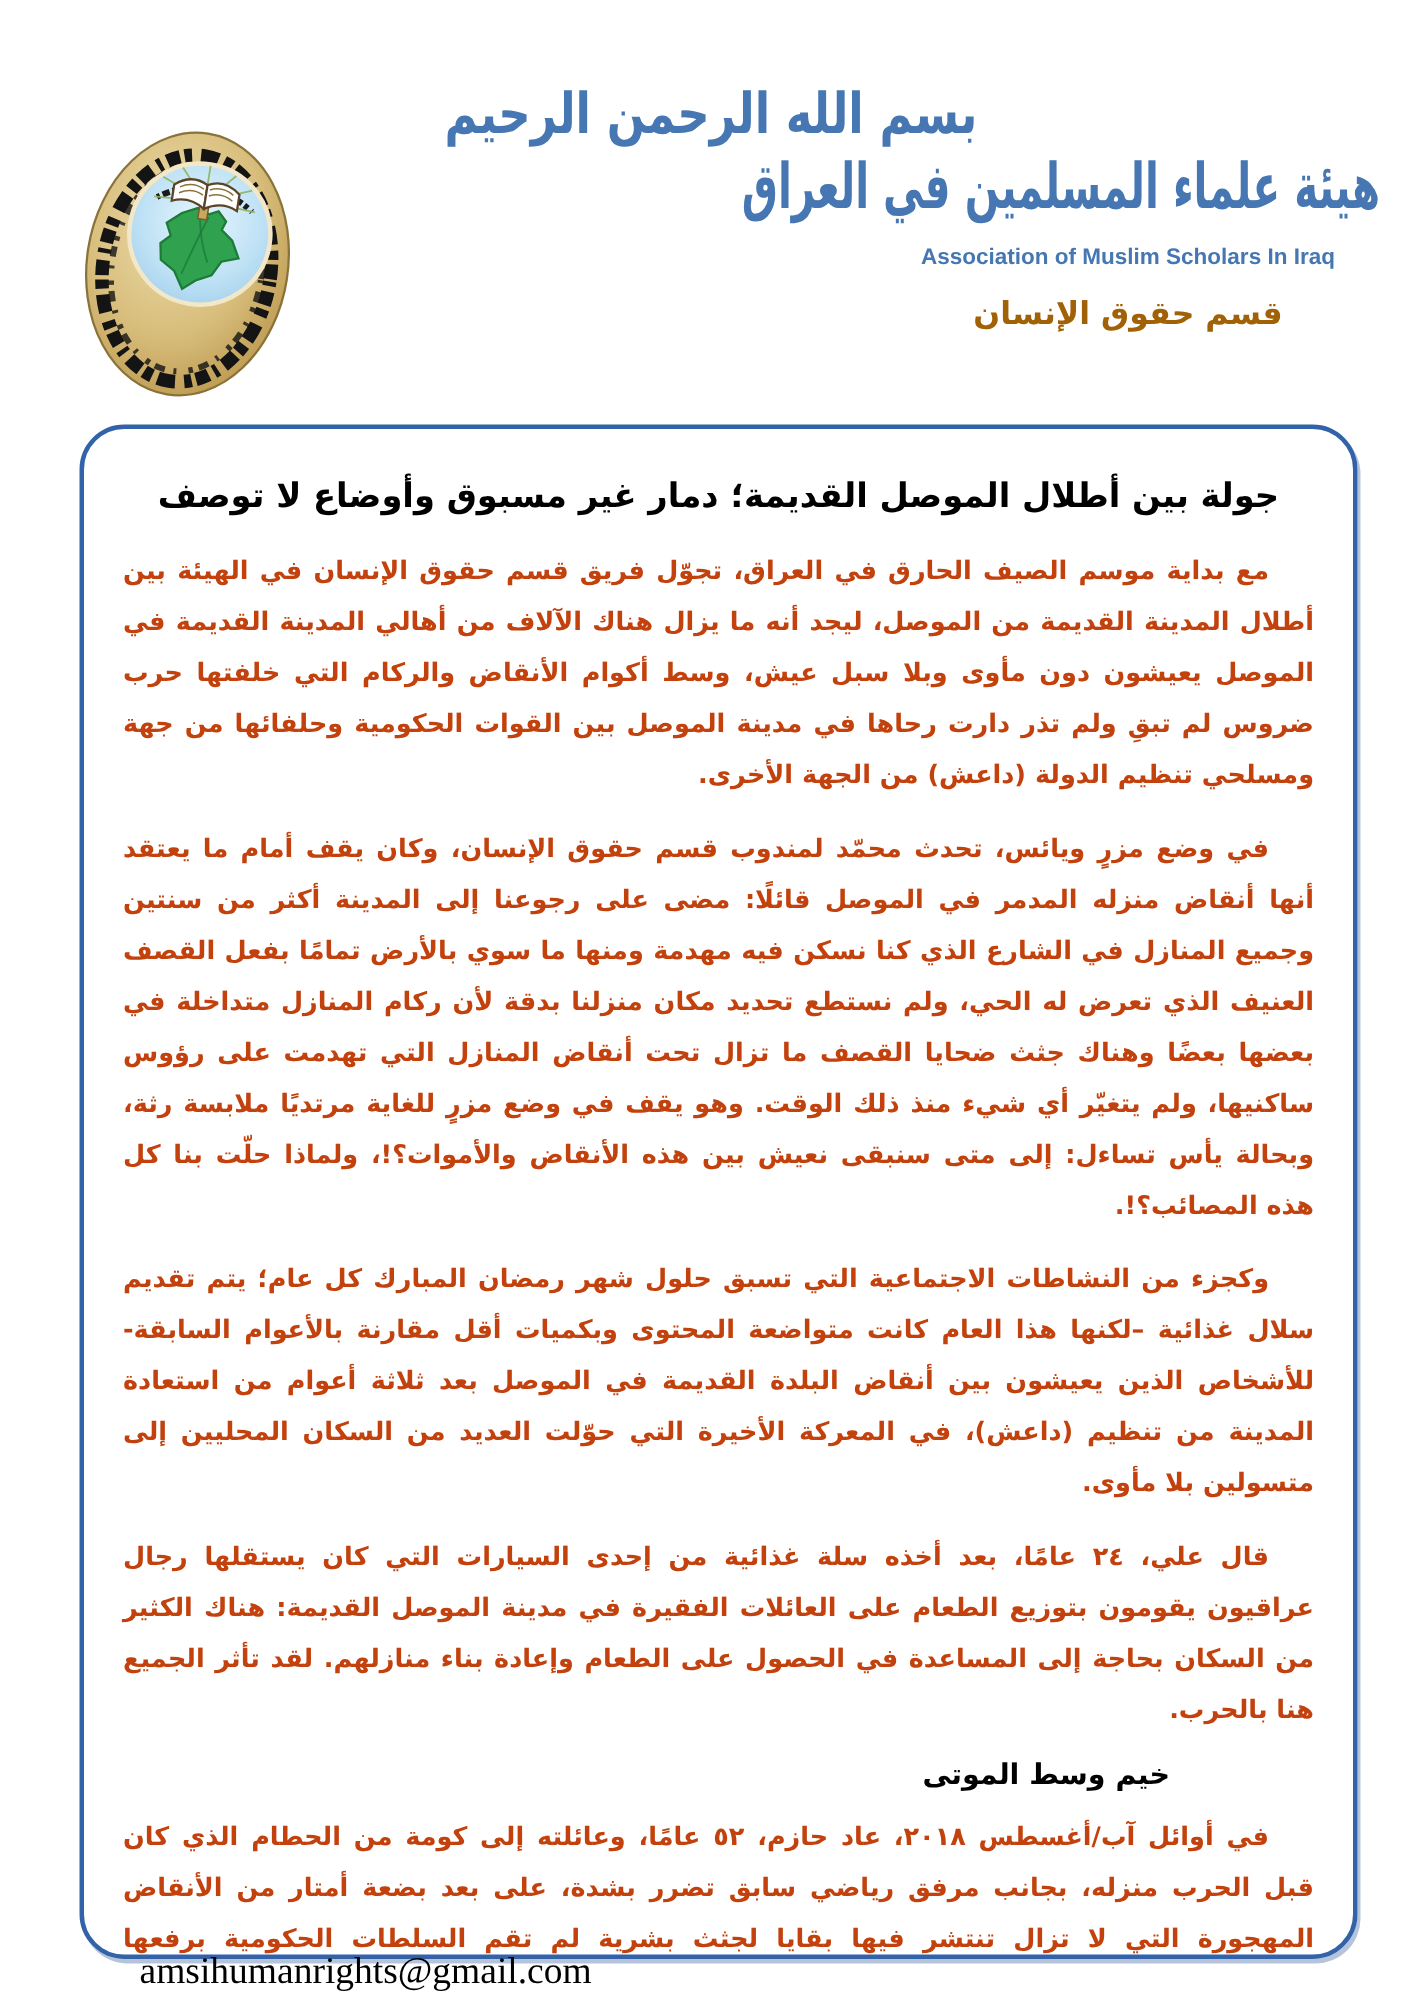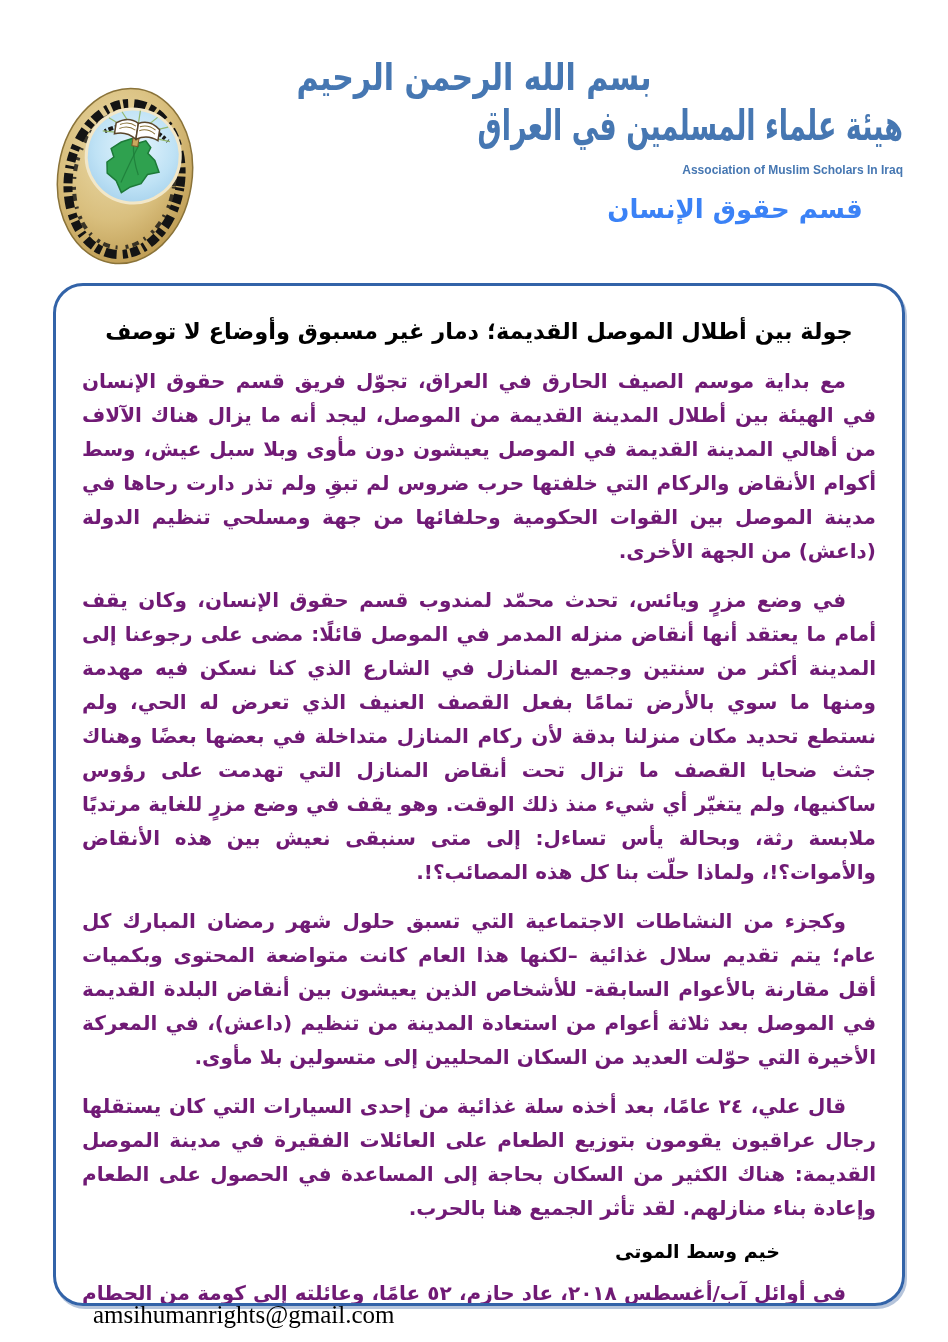--- a/index.html
+++ b/index.html
@@ -16,39 +16,39 @@
   .bismillah{
     position:absolute;top:44px;left:0;right:0;
     text-align:center;
     font-size:30px;font-weight:bold;
     color:#4677b2;
     letter-spacing:-1px;
     transform:scaleY(1.25);
   }
   .logo{position:absolute;left:50px;top:68px;width:150px;height:186px;}
   .org-block{
-    position:absolute;right:45px;top:80px;width:336px;
+    position:absolute;right:28px;top:80px;width:336px;
     text-align:center;direction:rtl;
   }
   .org-callig{
     font-size:27px;font-weight:bold;color:#4677b2;
     white-space:nowrap;
     transform:scaleY(1.55);
     transform-origin:center;
     line-height:62px;
     letter-spacing:-1px;
   }
   .org-en{
     direction:ltr;
     font-family:"Liberation Sans", sans-serif;
-    font-size:12px;font-weight:bold;color:#4677b2;
-    margin-top:6px;white-space:nowrap;text-align:right;
+    font-size:15px;font-weight:bold;color:#4677b2;
+    margin-top:6px;white-space:nowrap;
   }
   .org-dept{
-    font-size:26px;font-weight:bold;color:#3b82f6;
+    font-size:21px;font-weight:bold;color:#a16207;
     margin-top:17px;
   }
 
   
   .content-box{
     position:absolute;left:53px;top:268px;
     width:852px;height:1023px;
     box-sizing:border-box;
     border:3.5px solid #3263a8;
     border-radius:30px;
@@ -57,21 +57,21 @@
     direction:rtl;
     overflow:hidden;
   }
   .article-title{
     margin:2px 0 20px 0;
     text-align:center;
     font-size:22.5px;font-weight:bold;color:#000;
   }
   .content-box p{
     margin:0 0 15px 0;
-    font-size:20px;font-weight:bold;color:#701a75;
+    font-size:17px;font-weight:bold;color:#c2410c;
     line-height:34px;
     text-align:justify;
     text-indent:30px;
   }
   .section-heading{
     margin:6px 0 14px 0;
     padding-right:96px;
     font-size:19px;font-weight:bold;color:#000;
     text-align:right;
   }

